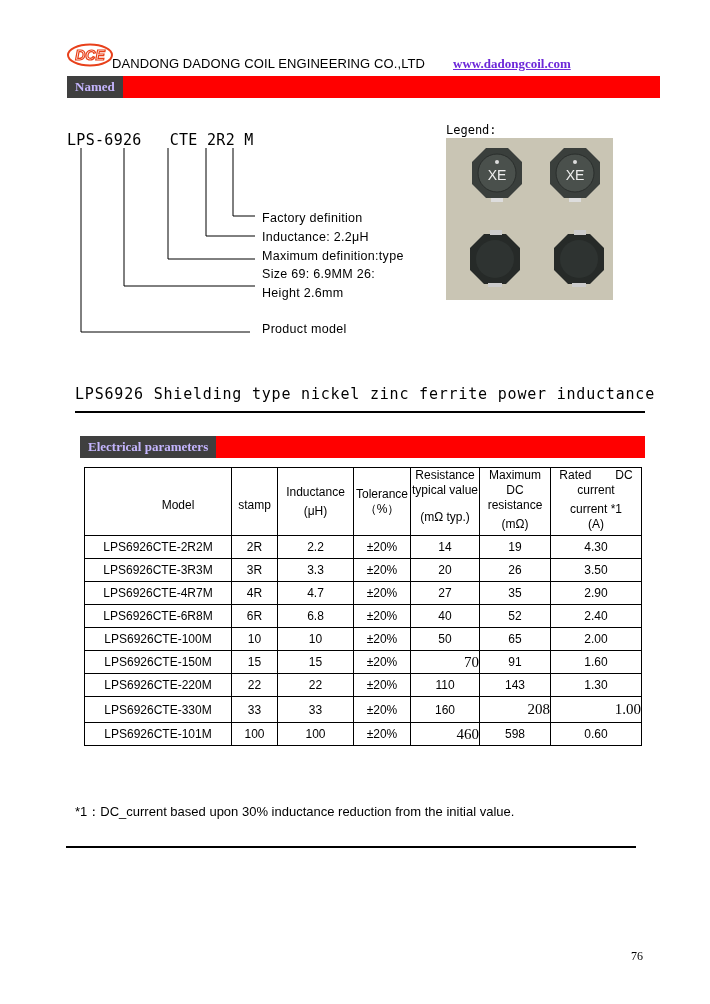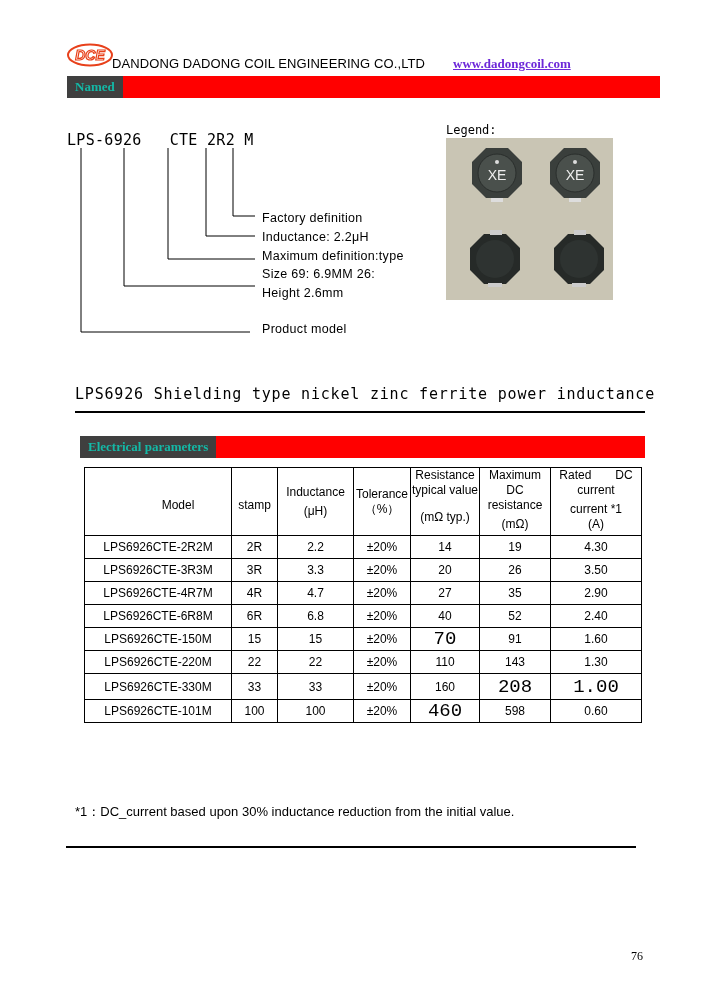--- a/index.html
+++ b/index.html
@@ -5,42 +5,42 @@
   html, body { margin:0; padding:0; background:#fff; }
   body { width:710px; height:1004px; position:relative; overflow:hidden; font-family:"Liberation Sans", sans-serif; color:#000; }
   .abs { position:absolute; }
 
   
   #logo { left:66px; top:43px; width:48px; height:24px; }
   #company { left:112px; top:56px; font-size:13px; letter-spacing:0.1px; }
   #website { left:453px; top:56px; font-family:"Liberation Serif", serif; font-weight:bold; font-size:13px; color:#6d28d9; text-decoration:underline; }
 
   .bar { background:#ff0000; height:22px; }
-  .bar .tag { background:#3f3f3f; color:#14b8a6; font-family:"Liberation Serif", serif; font-weight:bold; font-size:13px; height:22px; line-height:22px; padding:0 8px; display:inline-block; }
+  .bar .tag { background:#3f3f3f; color:#c4b5fd; font-family:"Liberation Serif", serif; font-weight:bold; font-size:13px; height:22px; line-height:22px; padding:0 8px; display:inline-block; }
   #named-bar { left:67px; top:76px; width:593px; }
   #elec-bar { left:80px; top:436px; width:565px; }
 
   
   .mono { font-family:"DejaVu Sans Mono", monospace; }
   #code { left:67px; top:131px; font-size:15px; letter-spacing:0.3px; white-space:pre; }
   #code .u { }
   .ann { font-family:Liberation Sans, sans-serif; font-size:12.5px; left:262px; letter-spacing:0.3px; }
 
   #legend-label { left:446px; top:123px; font-size:12px; }
   #photo { left:446px; top:138px; width:167px; height:162px; }
 
   #product-title { left:75px; top:385px; font-size:15px; letter-spacing:0.8px; }
   #rule1 { left:75px; top:411px; width:570px; height:2px; background:#000; }
 
   
   table { position:absolute; left:84px; top:467px; border-collapse:collapse; font-size:12px; }
   td, th { border:1px solid #000; text-align:center; padding:0; font-weight:normal; }
   th { vertical-align:middle; line-height:15px; }
   tbody td { height:22px; }
-  .serif { font-family:Liberation Mono, monospace; font-size:19px; }
+  .serif { font-family:Liberation Serif, serif; font-size:15px;text-align:right; }
   .c1 { width:106px;padding-left:40px; } .c2 { width:45px; } .c3 { width:75px; } .c4 { width:56px; }
   .c5 { width:68px; } .c6 { width:70px; } .c7 { width:90px; }
 
   #footnote { left:75px; top:803px; font-size:13px; }
   #rule2 { left:66px; top:846px; width:570px; height:2px; background:#000; }
   #page-num { left:631px; top:949px; font-family:"Liberation Serif", serif; font-size:12px; }
 </style>
 </head>
 <body>
 
@@ -173,20 +173,29 @@
       <tr>
         <td>LPS6926CTE-6R8M</td>
         <td>6R</td>
         <td>6.8</td>
         <td>±20%</td>
         <td>40</td>
         <td>52</td>
         <td>2.40</td>
       </tr>
       <tr>
+        <td>LPS6926CTE-100M</td>
+        <td>10</td>
+        <td>10</td>
+        <td>±20%</td>
+        <td>50</td>
+        <td>65</td>
+        <td>2.00</td>
+      </tr>
+      <tr>
         <td>LPS6926CTE-150M</td>
         <td>15</td>
         <td>15</td>
         <td>±20%</td>
         <td class="serif">70</td>
         <td>91</td>
         <td>1.60</td>
       </tr>
       <tr>
         <td>LPS6926CTE-220M</td>

